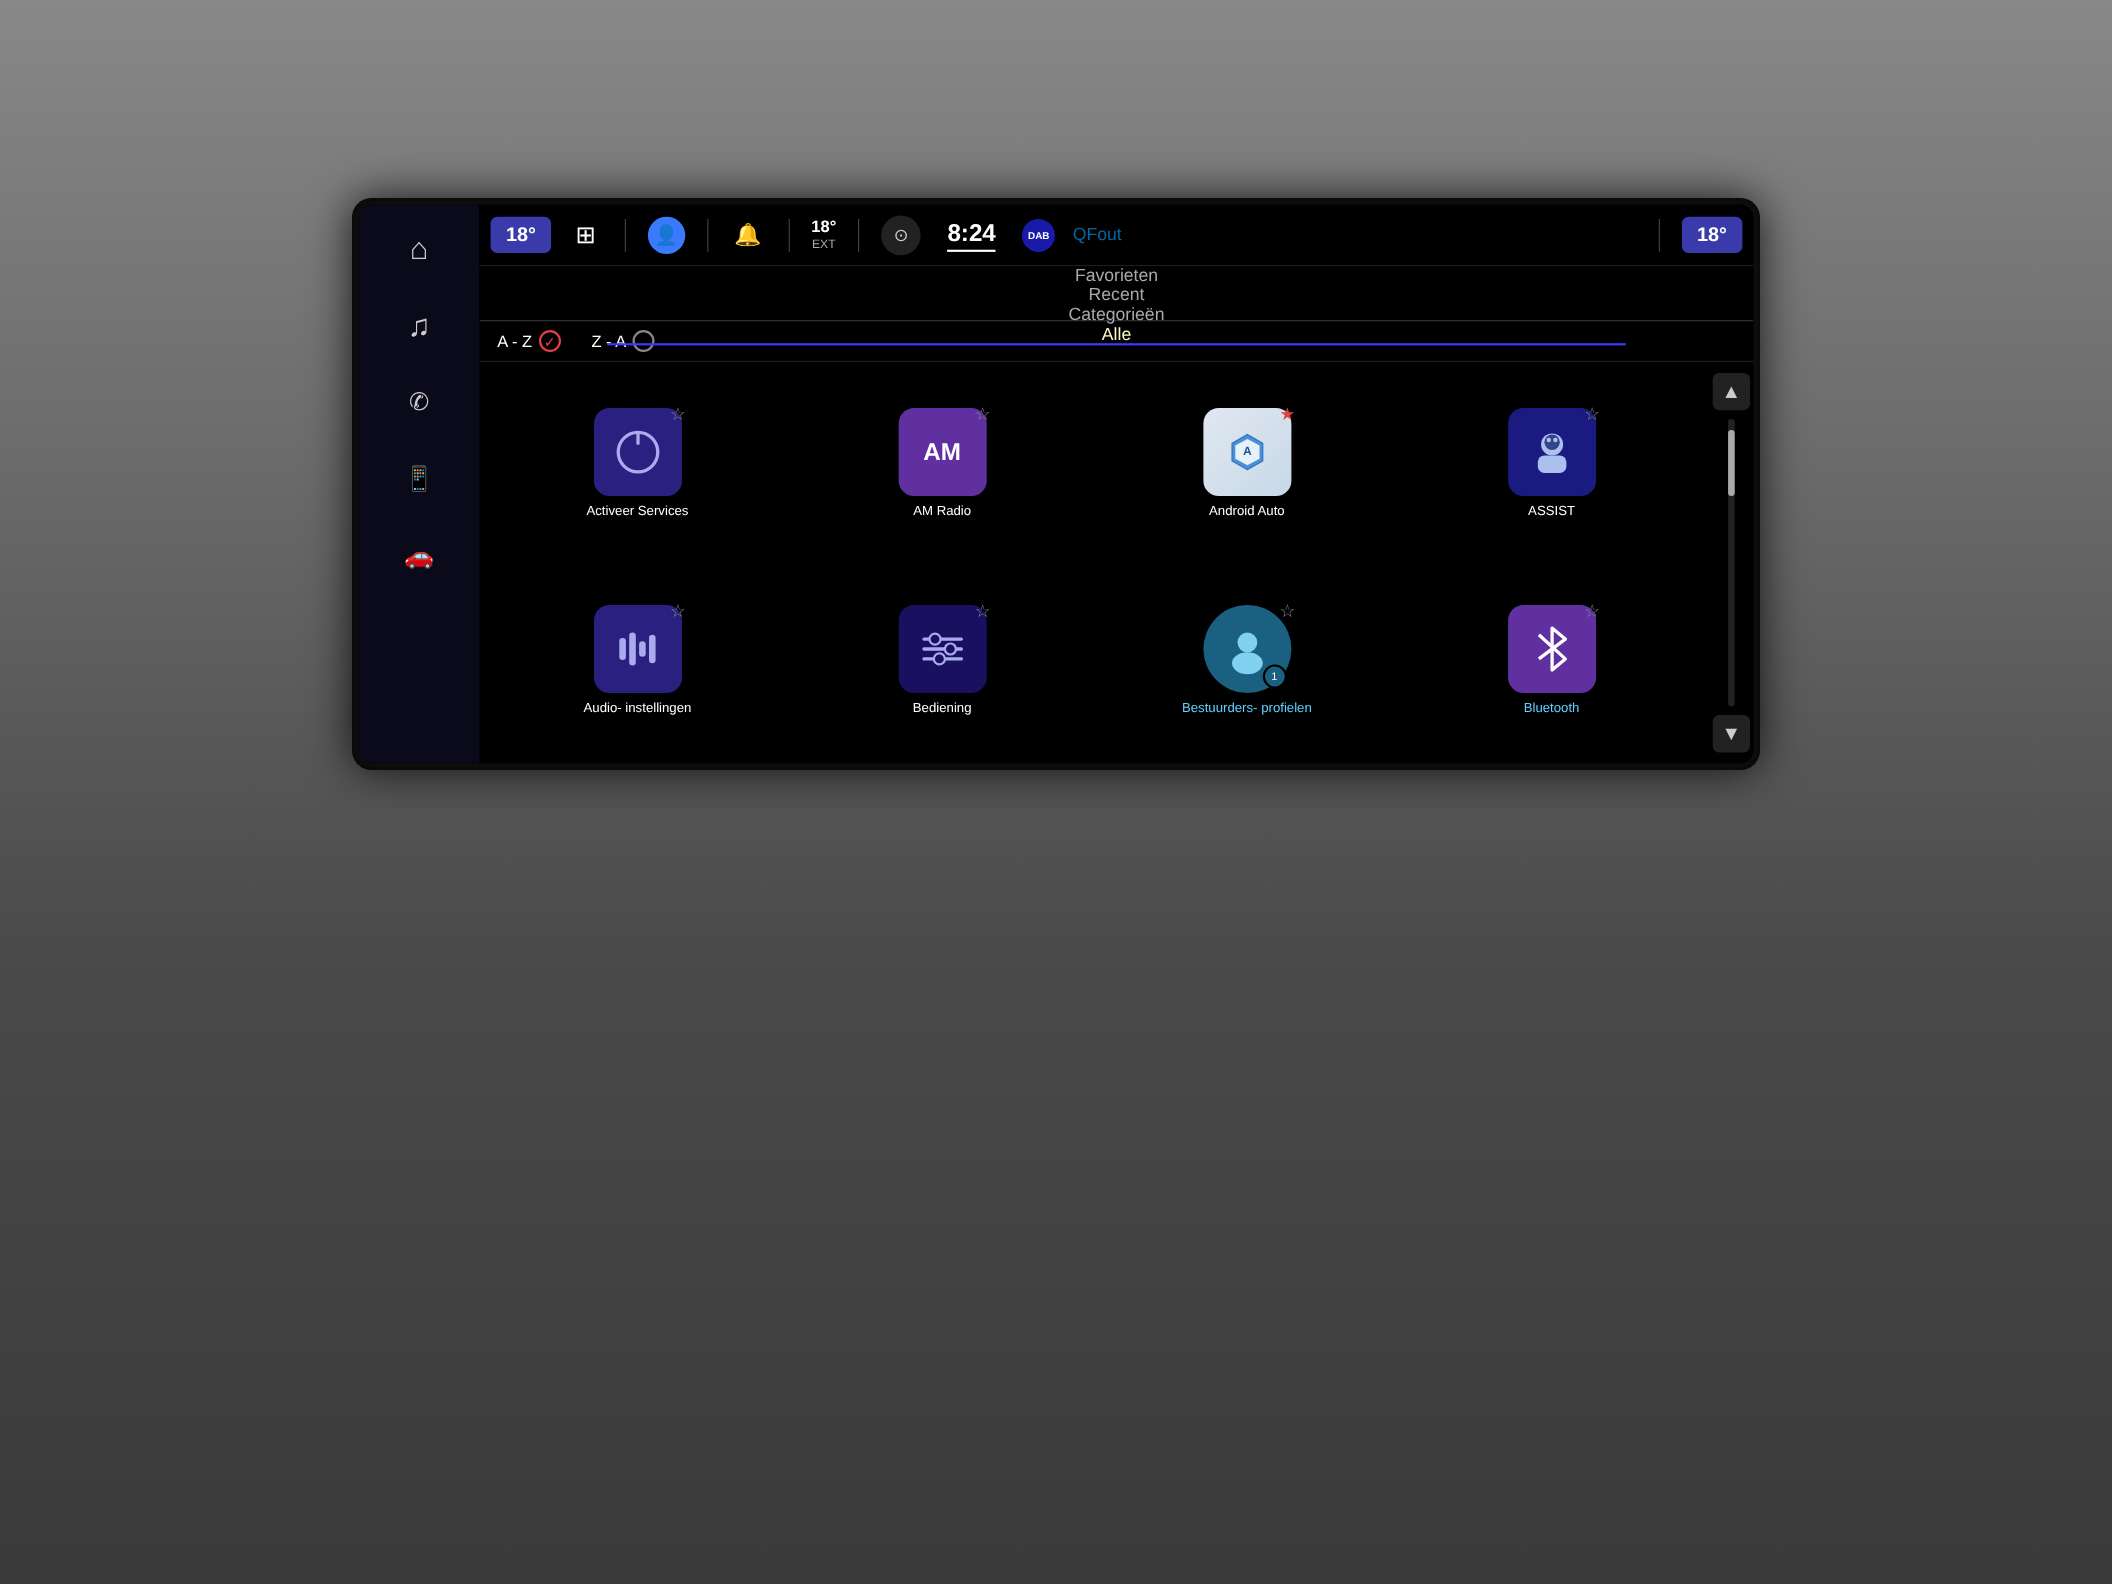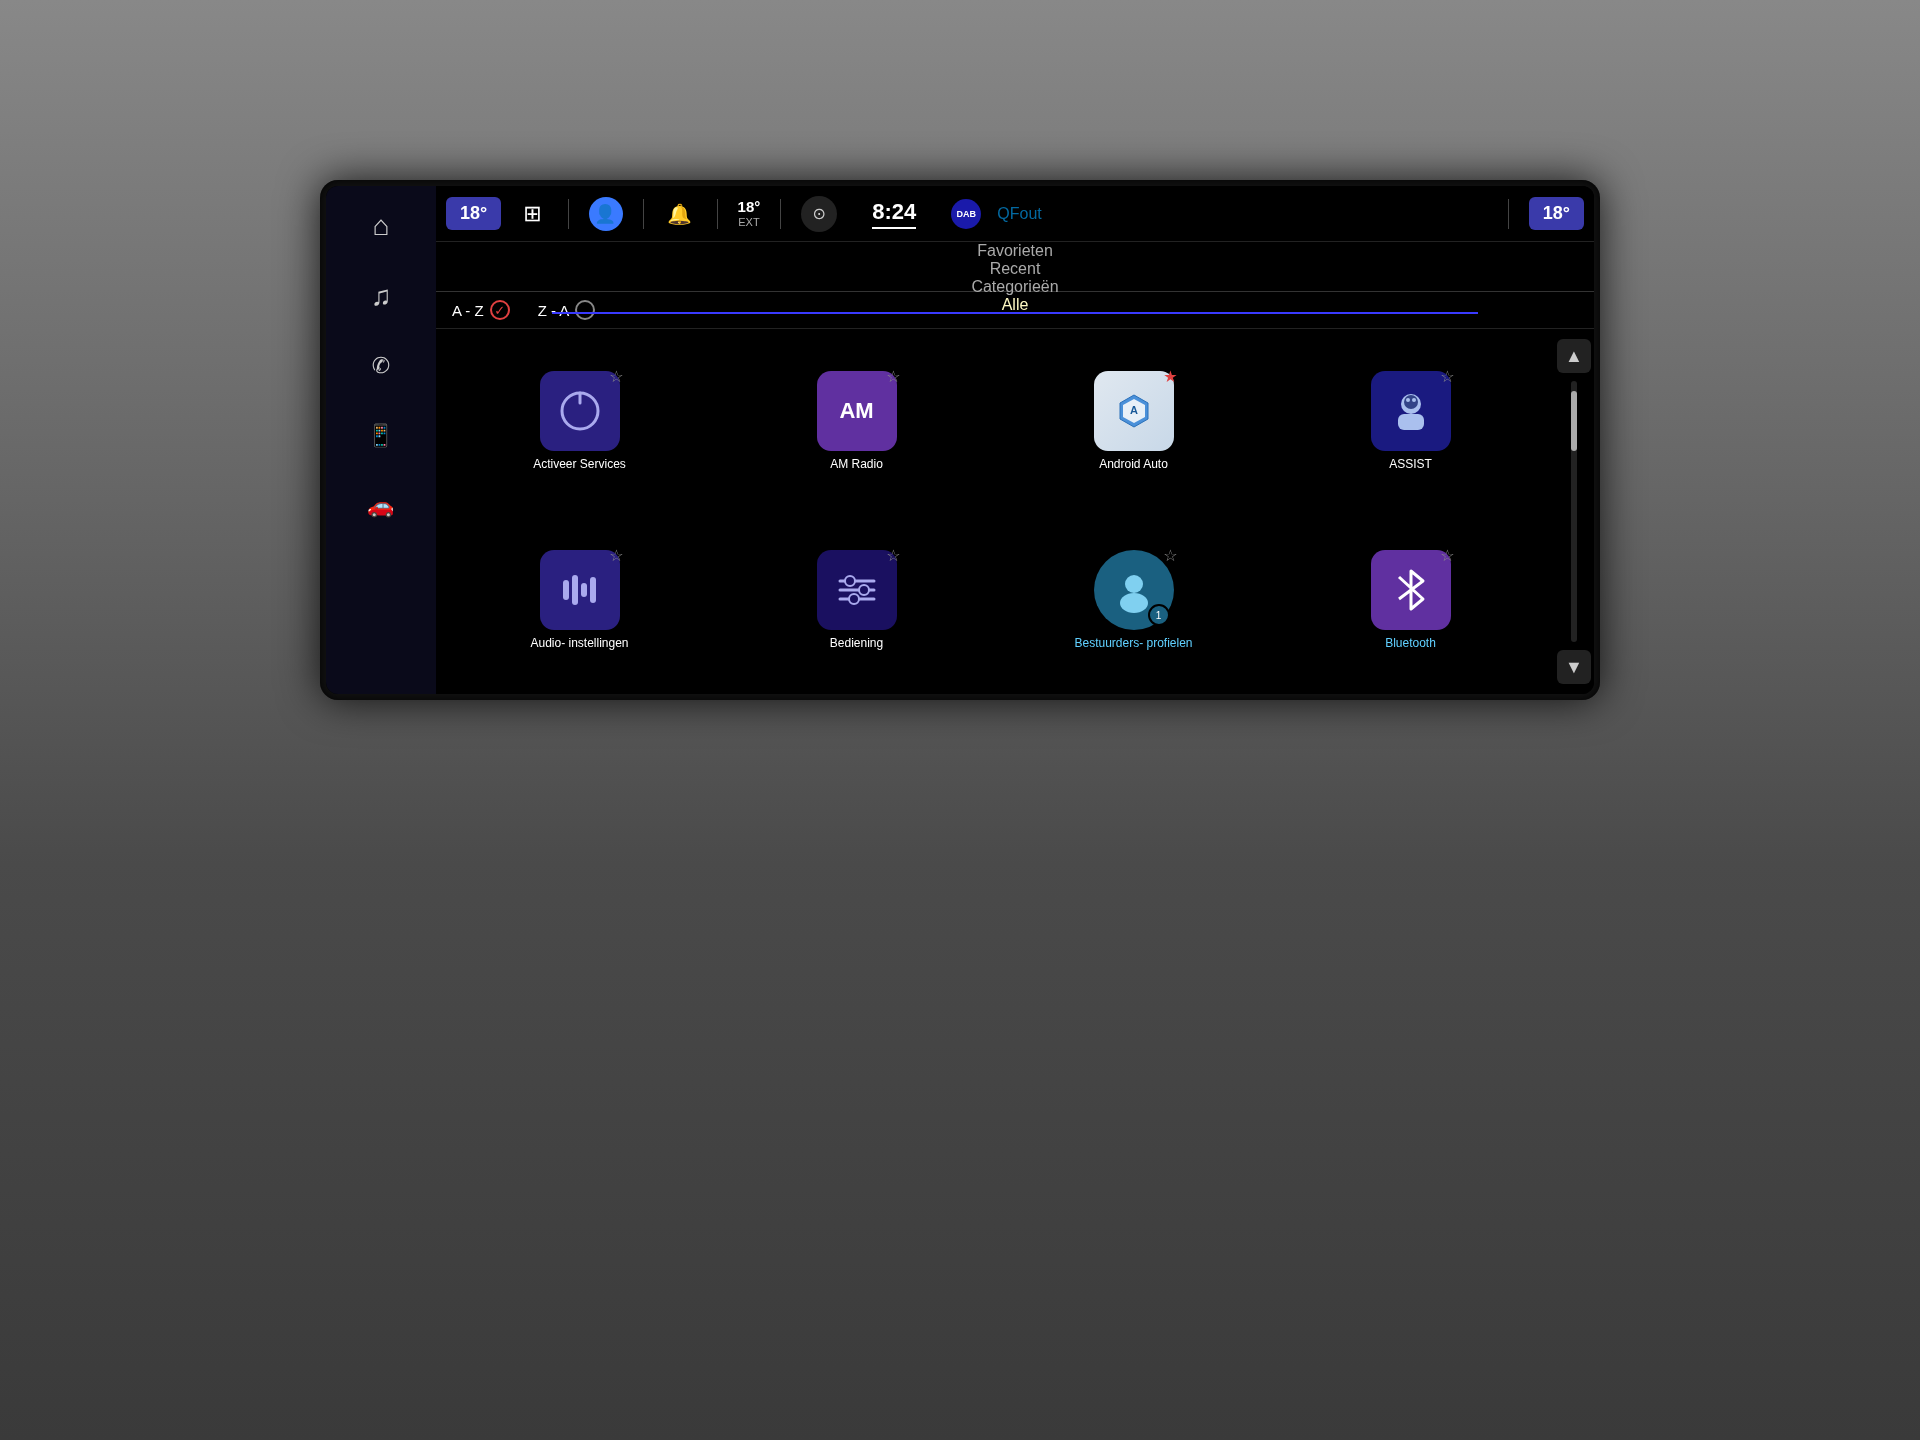--- a/index.html
+++ b/index.html
@@ -149,21 +149,21 @@
       align-items: center;
       justify-content: center;
     }
 
     .time-display {
       color: #fff;
       font-size: 22px;
       font-weight: bold;
       border-bottom: 2px solid #fff;
       padding-bottom: 2px;
-      margin: 0 19px;
+      margin: 0 8px;
     }
 
     .radio-badge {
       width: 30px;
       height: 30px;
       border-radius: 50%;
       background: #1a1aaa;
       display: flex;
       align-items: center;
       justify-content: center;

